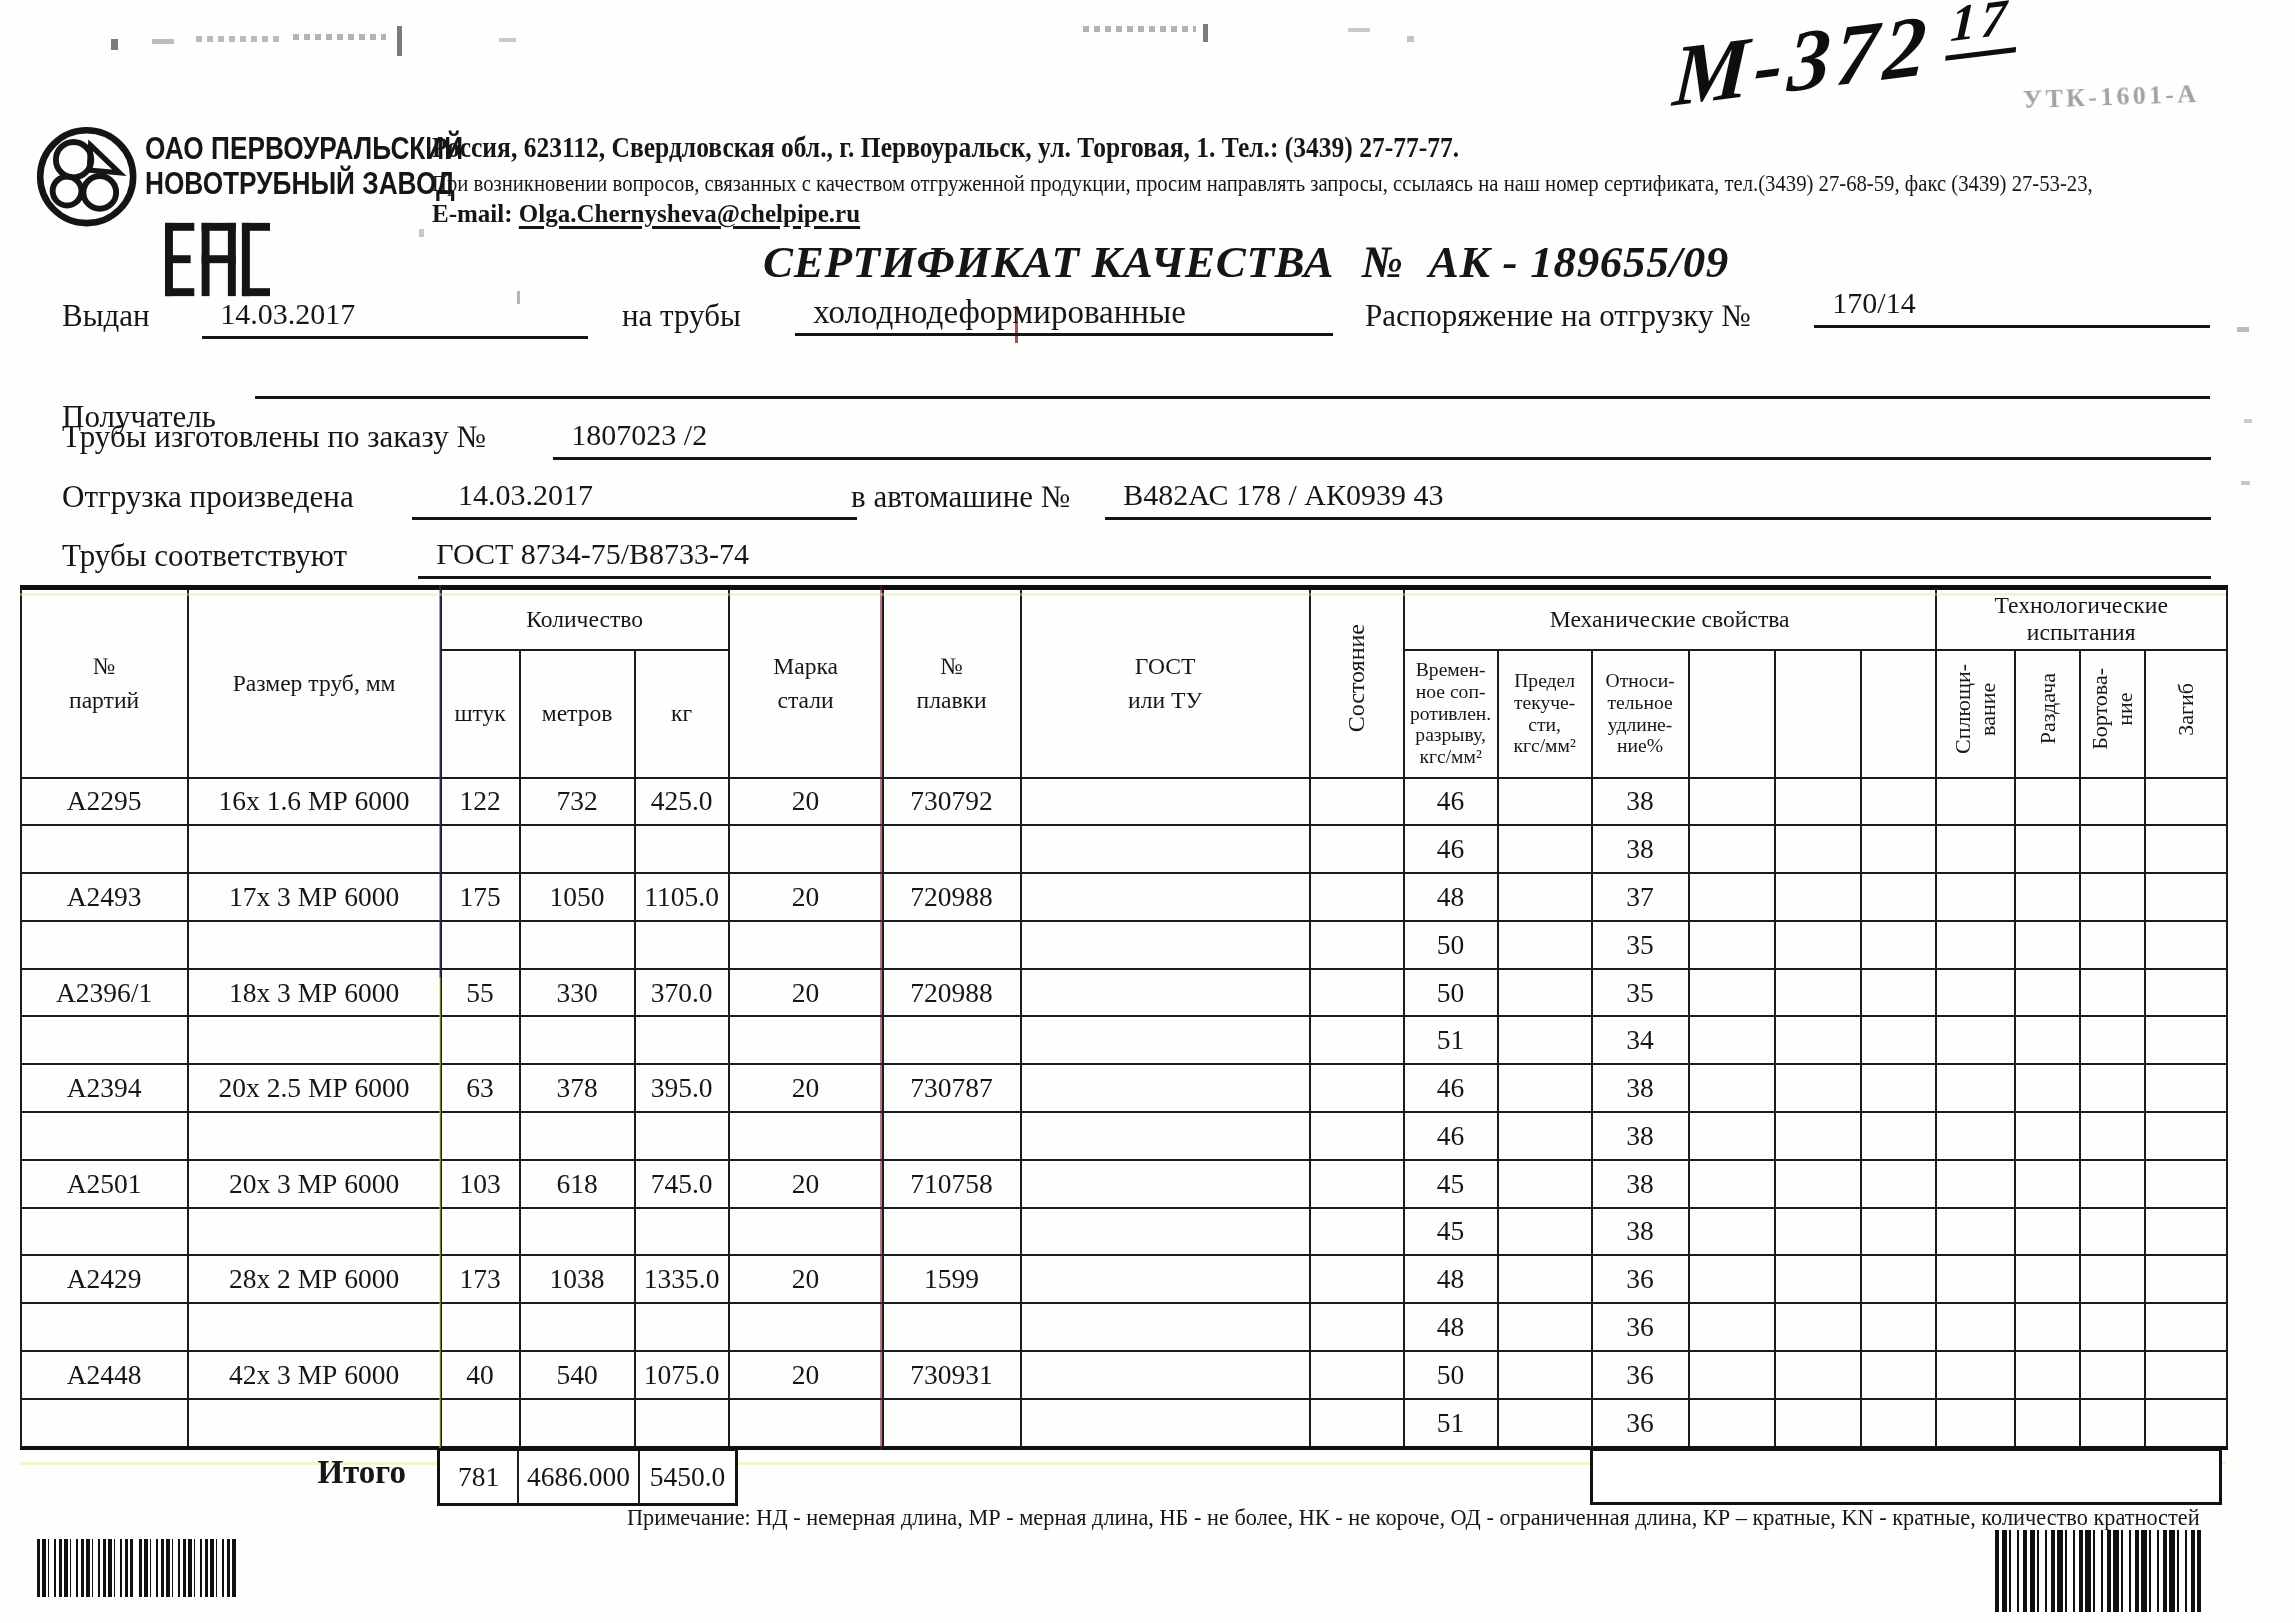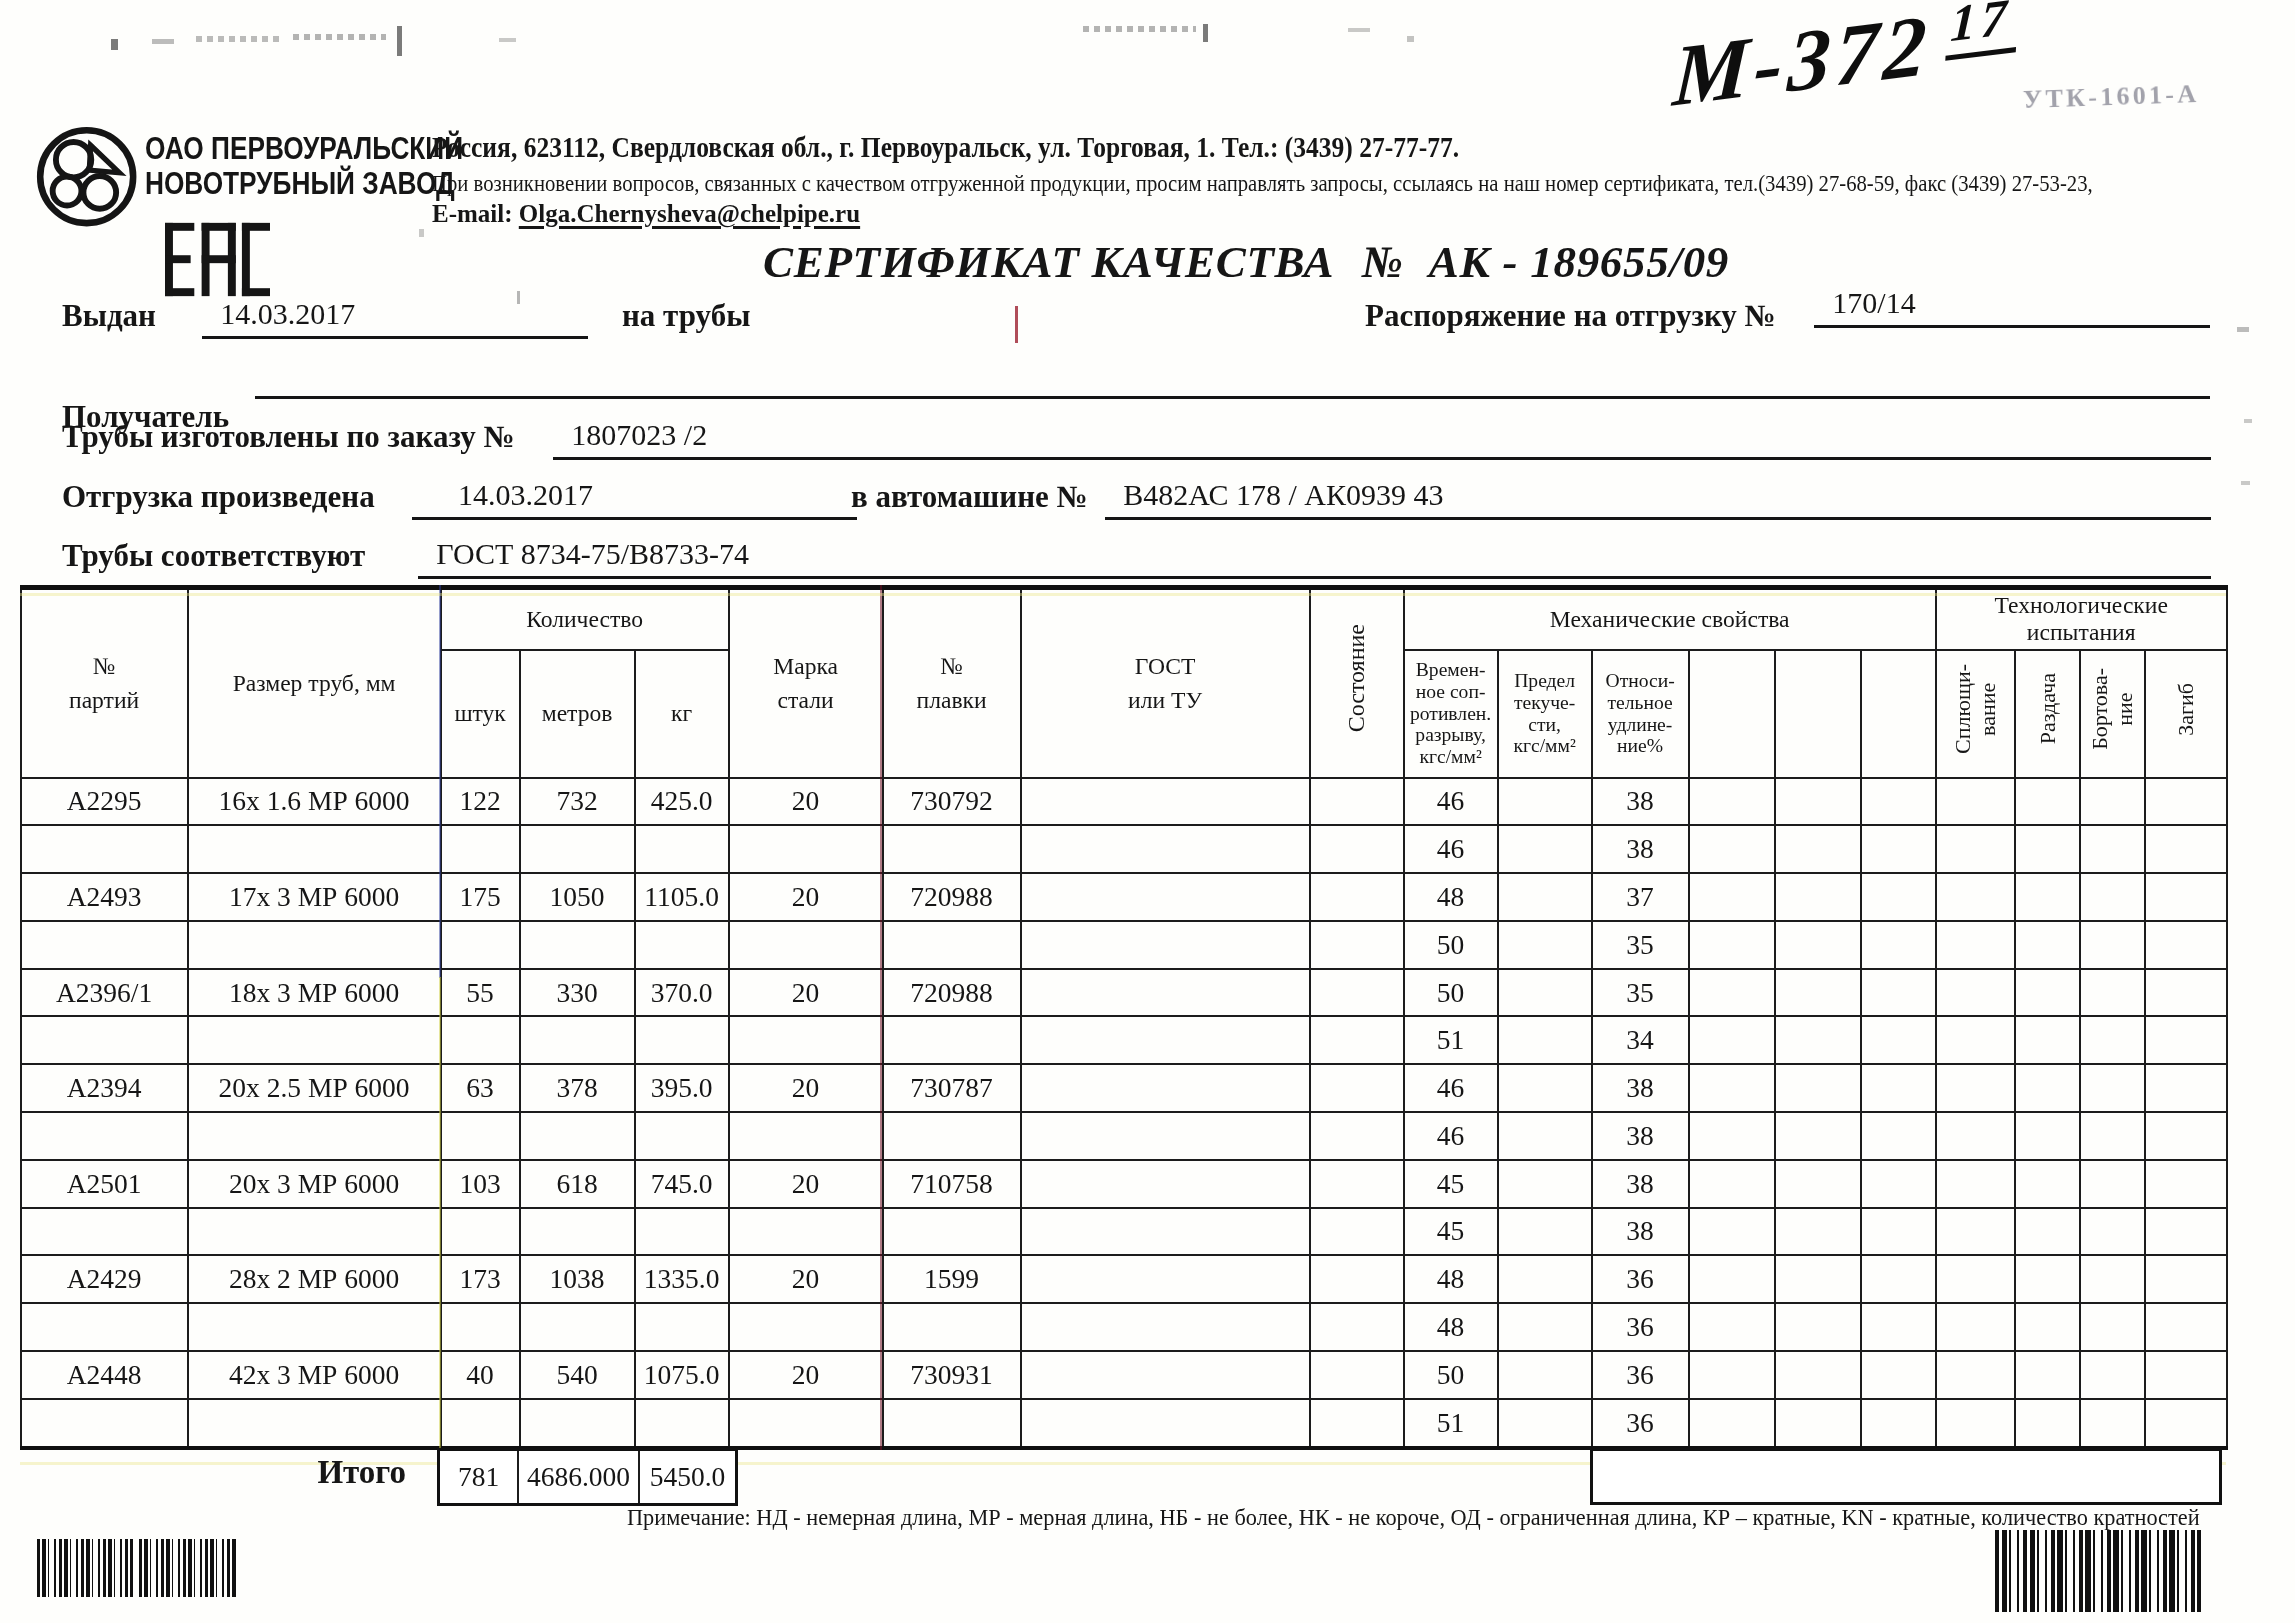--- a/index.html
+++ b/index.html
@@ -42,21 +42,21 @@
     transform:scaleX(.9); transform-origin:left top; white-space:nowrap; }
   .email-line { position:absolute; left:432px; top:200px; font-weight:bold; font-size:25px; white-space:nowrap; }
   .email-link { color:#161616; text-decoration:underline; text-decoration-thickness:2.6px; text-underline-offset:3.9px; }
   .eac-wrap { position:absolute; left:165px; top:221px; }
   
   .title-line { position:absolute; left:763px; top:236px; font-weight:bold; font-style:italic;
     font-size:45px; white-space:nowrap; letter-spacing:0.7px; }
   .title-num-label { margin-left:27.5px; }
   .title-num { margin-left:25px; }
   
-  .lbl { position:absolute; font-weight:bold; font-size:31px; white-space:nowrap; }
+  .lbl { position:absolute; font-weight:normal; font-size:31px; white-space:nowrap; }
   .val { position:absolute; font-size:30px; height:39px; border-bottom:3.3px solid #151515;
     white-space:nowrap; padding-left:18.3px; }
   .val-big { font-size:33px; }
   
   .cert-table {
     position:absolute; left:19.6px; top:585px; width:2206px; height:865px;
     border-collapse:collapse; table-layout:fixed;
     border-top:5.9px solid #101010; border-bottom:4.6px solid #101010;
     border-left:2.6px solid #151515; border-right:2.6px solid #151515;
   }
@@ -152,20 +152,21 @@
     </svg>
   </div>
 
   <div class="title-line">
     <span>СЕРТИФИКАТ КАЧЕСТВА</span><span class="title-num-label">№</span><span class="title-num">АК - 189655/09</span>
   </div>
 
   <div class="lbl" style="left:62px;top:298px;">Выдан</div>
   <div class="val" style="left:202px;top:297px;width:368px;">14.03.2017</div>
   <div class="lbl" style="left:622px;top:298px;">на трубы</div>
+  <div class="val val-big" style="left:795px;top:294px;width:520px;">холоднодеформированные</div>
   <div class="lbl" style="left:1365px;top:298px;">Распоряжение на отгрузку №</div>
   <div class="val" style="left:1814px;top:286px;width:378px;">170/14</div>
 
   <div class="lbl" style="left:62px;top:359px;margin-top:40px;">Получатель</div>
   <div class="val" style="left:255px;top:357px;width:1937px;"></div>
 
   <div class="lbl" style="left:62px;top:419px;">Трубы изготовлены по заказу №</div>
   <div class="val" style="left:553px;top:418px;width:1640px;">1807023   /2</div>
 
   <div class="lbl" style="left:62px;top:479px;">Отгрузка произведена</div>

